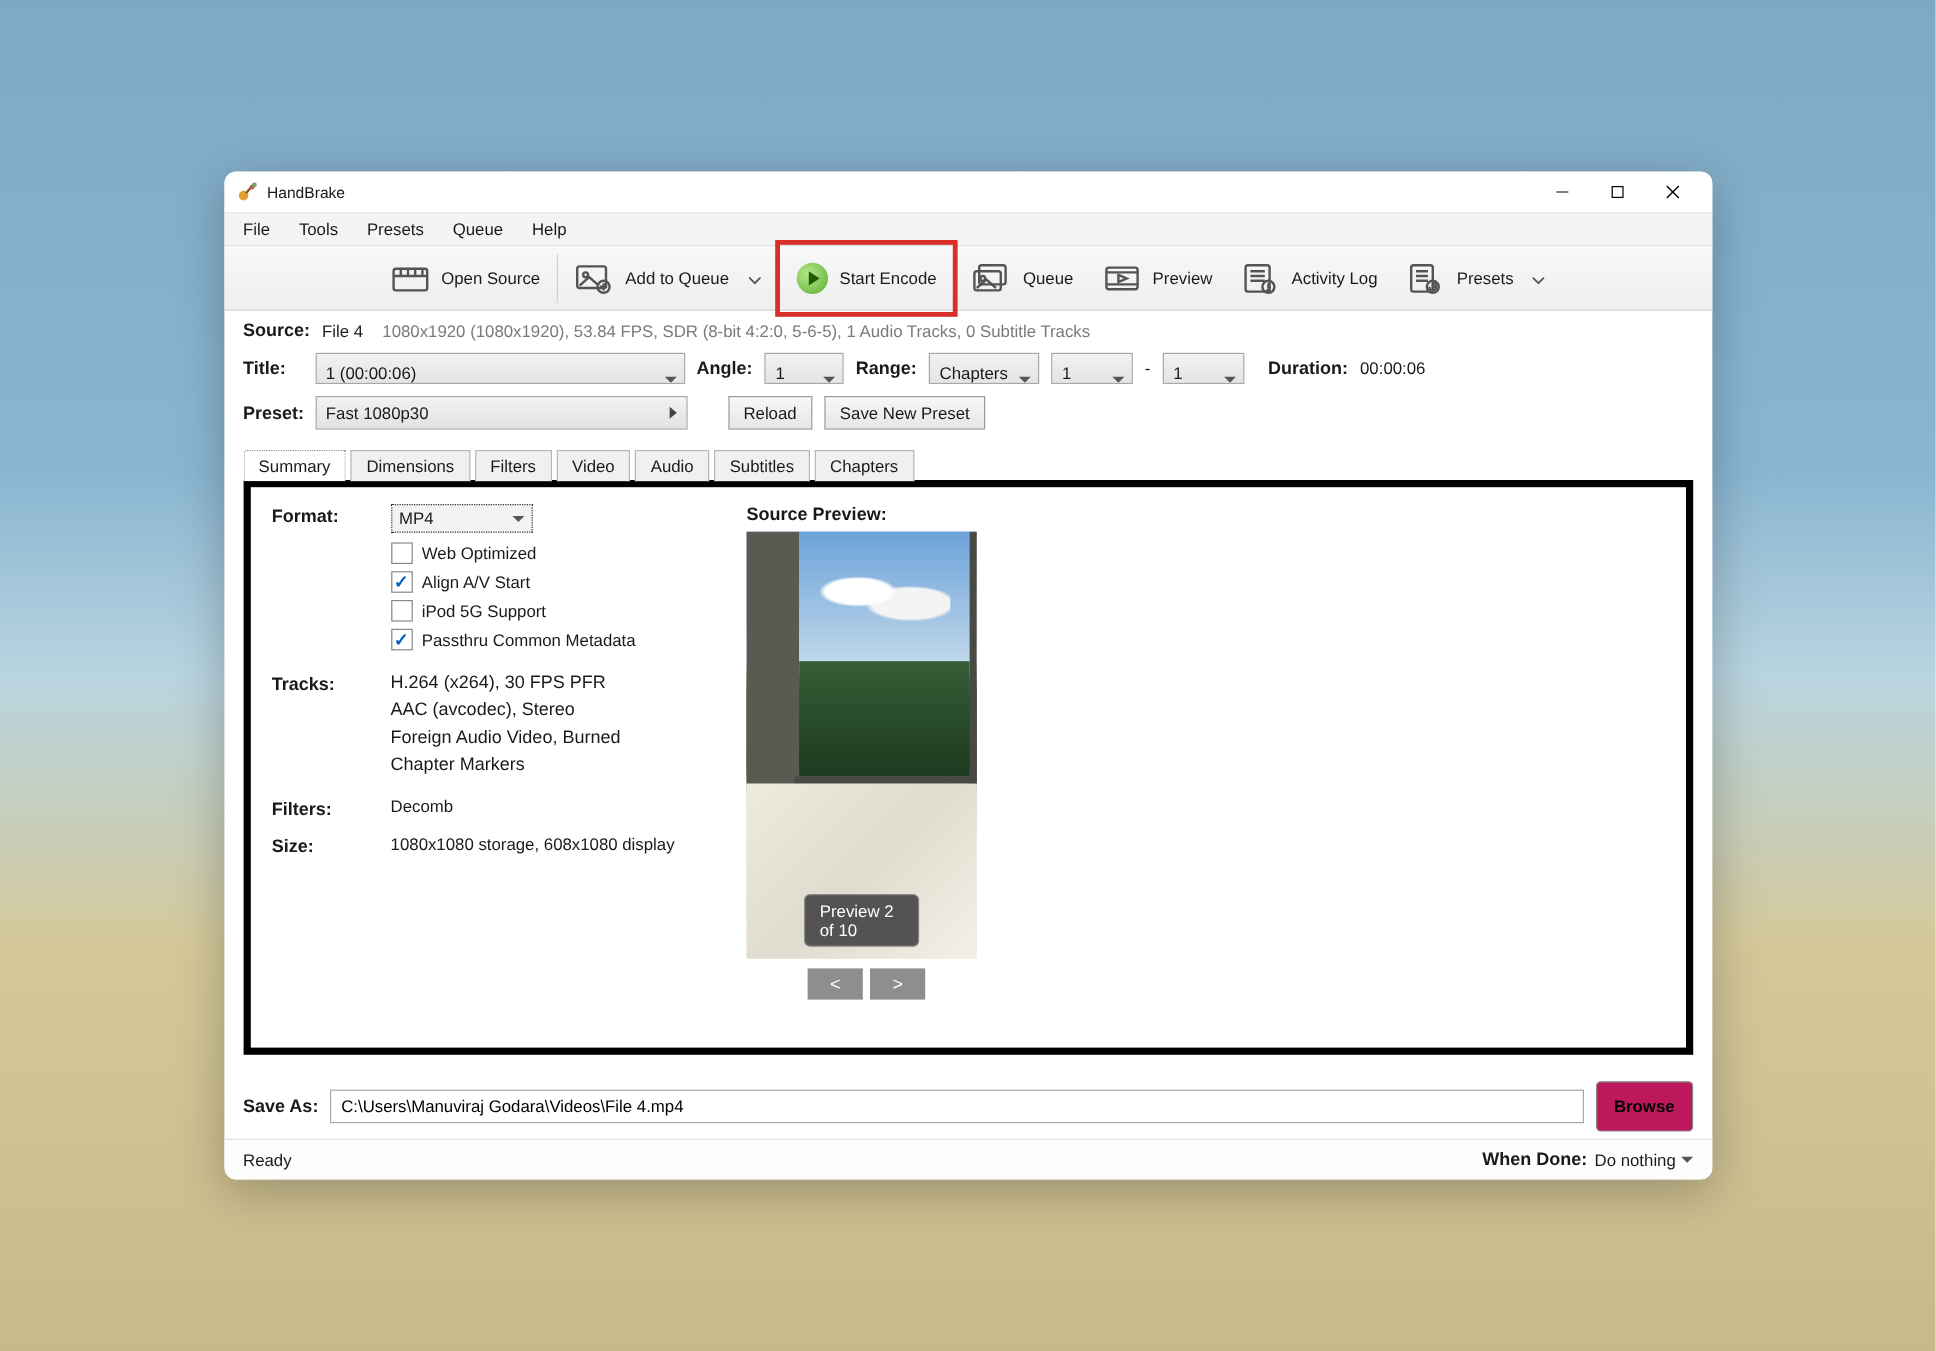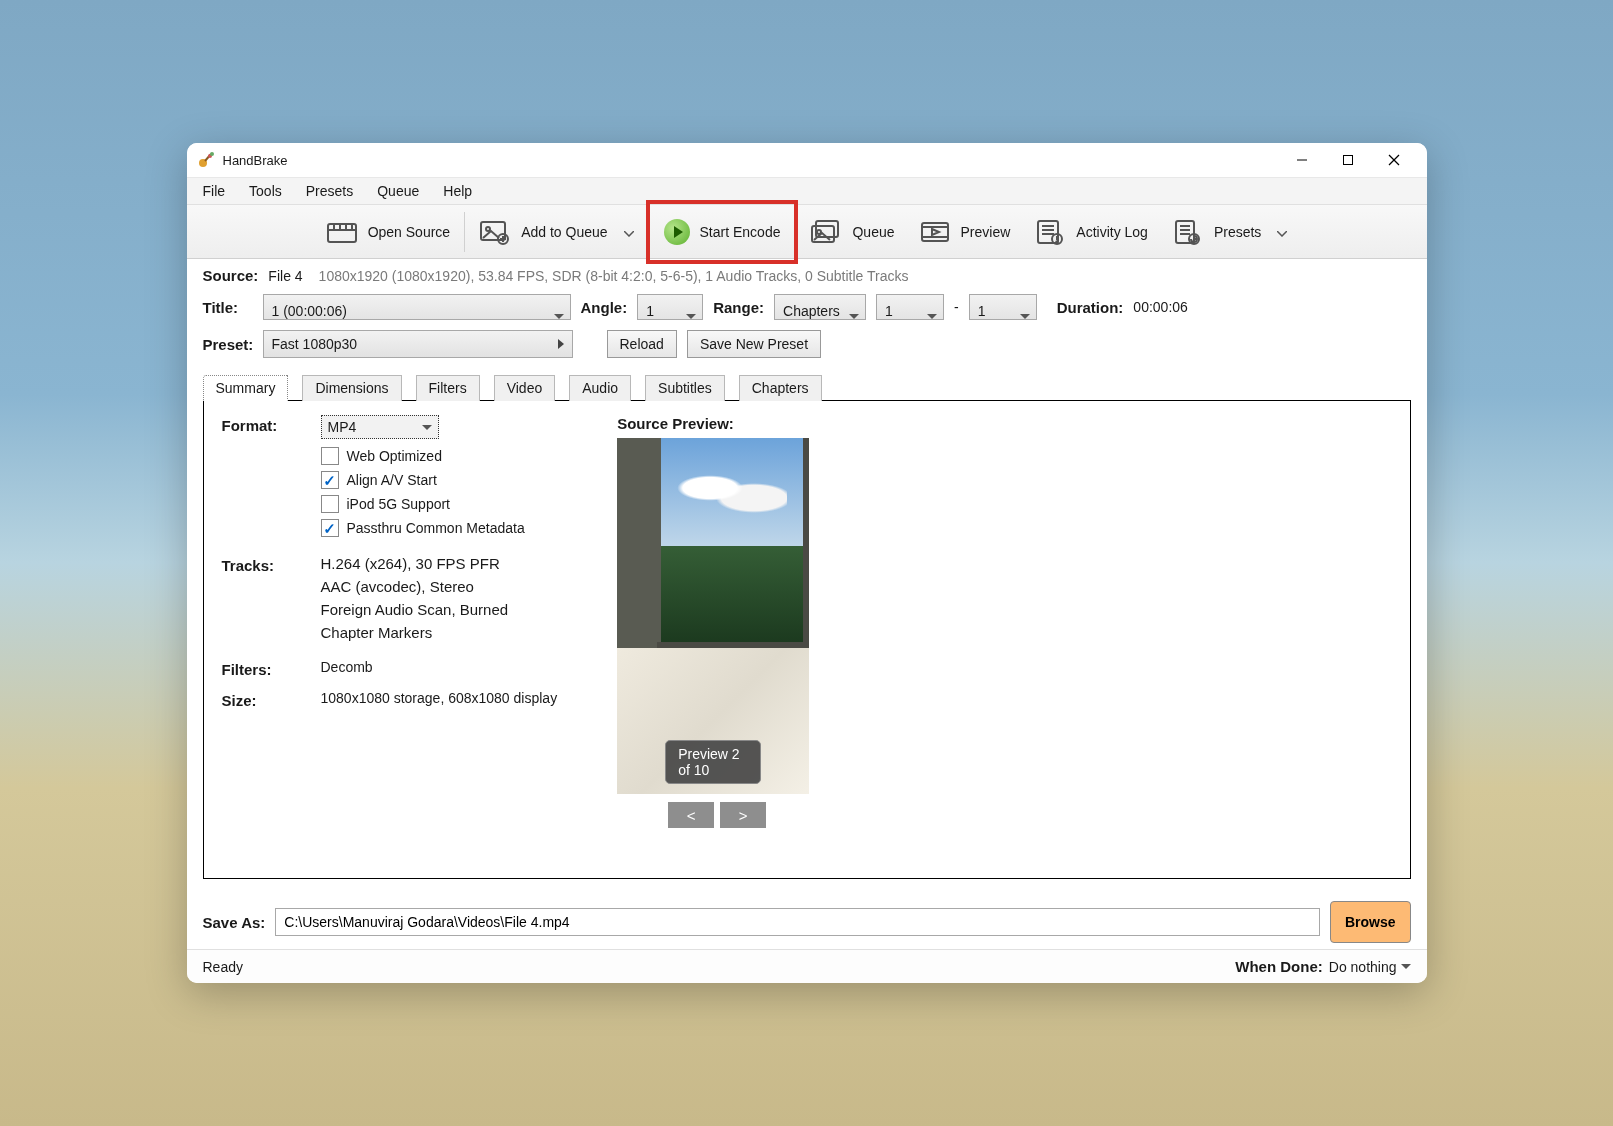--- a/index.html
+++ b/index.html
@@ -86,26 +86,26 @@
   .preset-select {
     background: linear-gradient(to bottom, #f2f2f2, #e2e2e2);
     border: 1px solid #a8a8a8; height:28px; width:310px;
     display:flex; align-items:center; justify-content:space-between; padding:0 8px;
   }
   .preset-select .rarr { border-top:5px solid transparent; border-bottom:5px solid transparent; border-left:6px solid #444; }
   .tabs { display:flex; margin-top:6px; }
   .tab {
     border:1px solid #b8b8b8; border-bottom:none;
     padding: 4px 12px; font-size:14px; background:#f0f0f0;
-    margin-right:14px; position:relative; top:1px;
+    margin-right:4px; position:relative; top:1px;
   }
   .tab:first-child { border-top-left-radius:3px; }
   .tab.active { background:#fff; border:1px dotted #888; border-bottom:1px solid #fff; }
   .tabbody {
-    border:1px solid #000000; flex:1; padding: 14px 18px;
+    border:6px solid #000000; flex:1; padding: 14px 18px;
     display:flex; gap: 60px;
   }
   .leftcol { display:grid; grid-template-columns: 95px 1fr; row-gap:12px; column-gap:4px; align-content:start; }
   .leftcol .lbl2 { font-weight:600; font-size:15px; padding-top:2px; }
   .fmt-select { border:1px dotted #333; width:118px; height:24px; display:flex; align-items:center; justify-content:space-between; padding:0 6px; background:#f2f2f2; }
   .chkrow { display:flex; align-items:center; gap:8px; margin-bottom:6px; }
   .chkbox { width:18px; height:18px; border:1px solid #888; background:#fff; display:flex; align-items:center; justify-content:center; }
   .chkbox.checked::after { content:"✓"; color:#0063c6; font-weight:bold; font-size:15px; line-height:1; }
   .tracks div { margin-bottom:6px; font-size:15px; }
   .rightcol { }
@@ -125,21 +125,21 @@
     position:absolute; bottom:10px; left:50%; transform:translateX(-50%);
     background: rgba(70,70,70,0.92); color:#fff; font-size:14px;
     padding:5px 12px; border-radius:5px; border:1px solid #888;
   }
   .navbtns { display:flex; gap:6px; margin-top:8px; justify-content:center; width:200px; }
   .navbtn { width:46px; height:26px; background:#8e8e8e; color:#fff; display:flex; align-items:center; justify-content:center; font-size:15px; }
   .saveas-row { display:flex; align-items:center; gap:10px; padding: 12px 16px 6px 16px; }
   .saveas-input {
     flex:1; border:1px solid #a8a8a8; height:28px; padding:0 8px; font-size:14px; background:#fff;
   }
-  .browse-btn { border:1px solid #888; border-radius:4px; background:#fdba74; height:42px; padding:0 14px; font-weight:600; font-size:14px; }
+  .browse-btn { border:1px solid #888; border-radius:4px; background:#be185d; height:42px; padding:0 14px; font-weight:600; font-size:14px; }
   .statusbar {
     height:34px; border-top:1px solid #e0e0e0; background:#fdfdfd;
     display:flex; align-items:center; padding:0 16px; font-size:14px;
   }
   .statusbar .spacer { flex:1; }
   .dd { display:flex; align-items:center; gap:4px; }
   .dd .arr { border-left:5px solid transparent; border-right:5px solid transparent; border-top:5px solid #555; }
   svg.stroke path, svg.stroke rect, svg.stroke line, svg.stroke polyline, svg.stroke circle { fill:none; stroke:#545454; stroke-width:2; }
 </style>
 </head>
@@ -360,21 +360,21 @@
           <div class="chkrow">
               <span class="chkbox checked"></span>
               <span>Passthru Common Metadata</span>
             </div>
         </div>
 
         <div class="lbl2">Tracks:</div>
         <div class="tracks">
           <div>H.264 (x264), 30 FPS PFR</div>
           <div>AAC (avcodec), Stereo</div>
-          <div>Foreign Audio Scan, Burned</div>
+          <div>Foreign Audio Video, Burned</div>
           <div>Chapter Markers</div>
         </div>
 
         <div class="lbl2">Filters:</div>
         <div>Decomb</div>
 
         <div class="lbl2">Size:</div>
         <div>1080x1080 storage, 608x1080 display</div>
       </div>
 

